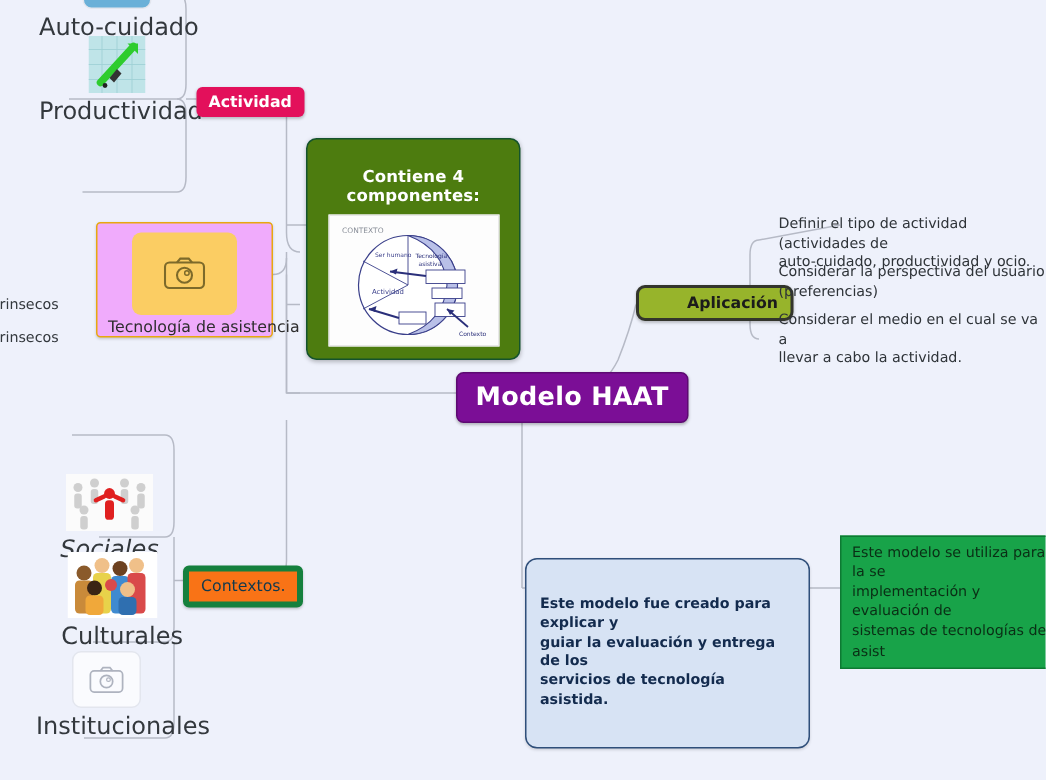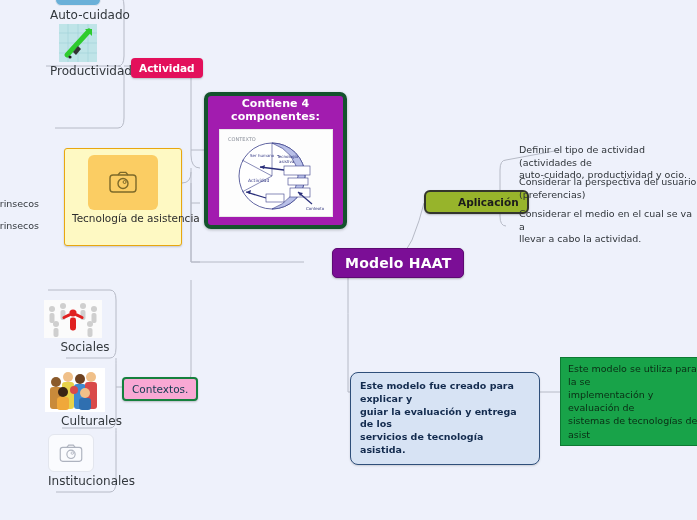--- a/index.html
+++ b/index.html
@@ -11,82 +11,81 @@
     position:relative;
   }
   #canvas{position:absolute;left:0;top:0;width:697px;height:520px;overflow:hidden;}
   svg.links{position:absolute;left:0;top:0;width:697px;height:520px;pointer-events:none;}
 
   .node{position:absolute;box-sizing:border-box;}
 
   
   .central{
     background:#7B0E96;border:1px solid #5d0a72;border-radius:5px;
-    color:#fff;font-weight:bold;font-size:14px;
+    color:#fff;font-weight:bold;font-size:17px;
     padding:6px 12px;letter-spacing:.2px;
     box-shadow:0 1px 2px rgba(0,0,0,.25);
     white-space:nowrap;
-    margin-left:28px;
   }
 
   
   .pill{
     border-radius:4px;font-size:10.5px;padding:4px 8px;white-space:nowrap;
     box-shadow:0 1px 2px rgba(0,0,0,.22);
   }
   .pill-actividad{background:#E3105B;color:#fff;font-weight:bold;}
   .pill-aplicacion{background:#97B42B;color:#1b1b1b;font-weight:bold;border:2px solid #33352c;border-radius:6px;}
-  .pill-contextos{background:#f9a8d4;color:#10394f;border:2px solid #15803d;font-weight:normal;}
+  .pill-contextos{background:#f97316;color:#10394f;border:4px solid #15803d;font-weight:normal;}
 
   
   .orange-box{
-    background:#a21caf;border:4px solid #14532d;border-radius:7px;
-    padding:0 8px 8px 8px;
+    background:#4d7c0f;border:1px solid #14532d;border-radius:7px;
+    padding:17px 8px 8px 8px;
     box-shadow:0 1px 3px rgba(0,0,0,.25);
   }
   .orange-box .obtitle{
     color:#fff;font-weight:bold;font-size:11px;text-align:center;
     margin:1px 0 6px 0;letter-spacing:.1px;
   }
   .haat-img{
     width:112px;height:86px;background:#fdfdfd;border:1px solid #e8e8e8;
     margin:0 auto;position:relative;overflow:hidden;
   }
 
   .tec-box{
-    background:#fef9c3;border:1px solid #e8a70f;border-radius:3px;
-    padding:6px 7px 21px 7px;text-align:center;
+    background:#f0abfc;border:1px solid #e8a70f;border-radius:3px;
+    padding:6px 7px 0 7px;text-align:center;
     box-shadow:0 1px 2px rgba(0,0,0,.18);
   }
   .tec-ph{
     width:70px;height:55px;margin:0 auto 2px auto;
     background:#fbcd63;border-radius:6px;
     display:flex;align-items:center;justify-content:center;
   }
   .tec-label{font-size:10.5px;color:#2d2d2d;white-space:nowrap;}
 
   
   .leaf{text-align:center;}
-  .leaf .cap{font-size:12px;color:#33383d;margin-top:2px;white-space:nowrap;margin-left:24px;}
+  .leaf .cap{font-size:16px;color:#33383d;margin-top:2px;white-space:nowrap;}
   .thumb{display:block;margin:0 auto;}
 
   .ph-box{
     background:#fafbfe;border:1px solid #e3e6ee;border-radius:6px;
     display:flex;align-items:center;justify-content:center;
   }
 
   
   .note{
     font-size:9.5px;color:#2e3338;line-height:1.32;white-space:pre-line;
   }
 
   
   .blue-note{
     background:#D7E3F4;border:1.5px solid #2f4f7a;border-radius:8px;
-    padding:7px 9px;font-size:9.5px;font-weight:bold;color:#132b4e;
+    padding:24px 9px;font-size:9.5px;font-weight:bold;color:#132b4e;
     line-height:1.35;white-space:pre-line;
     box-shadow:0 1px 2px rgba(0,0,0,.15);
   }
   
   .green-note{
     background:#18A349;border:1px solid #0d7a33;
     padding:4px 7px;font-size:9.5px;color:#0a2e15;line-height:1.38;
     white-space:pre-line;
   }
 
@@ -174,21 +173,21 @@
         <circle cx="15.6" cy="11" r="1.5" fill="none" stroke="#7d6a2a" stroke-width="1"></circle>
       </svg>
     </div>
     <div class="tec-label">Tecnología de asistencia</div>
   </div>
 
   <div class="node cut-label" style="left:-4px;top:198px;">trinsecos</div>
   <div class="node cut-label" style="left:-4px;top:220px;">trinsecos</div>
 
 
-  <div class="node leaf" style="left:28px;top:300px;width:90px;">
+  <div class="node leaf" style="left:28px;top:316px;width:90px;font-style:italic;">
     <svg class="thumb" width="58" height="38" viewBox="0 0 58 38">
       <rect x="0" y="0" width="58" height="38" fill="#fbfbfb"></rect>
       <g fill="#cfcfcf">
         <g>
             <circle cx="8" cy="9" r="3"></circle>
             <rect x="5.5" y="13" width="5" height="10" rx="2"></rect>
           </g>
         <g>
             <circle cx="19" cy="6" r="3"></circle>
             <rect x="16.5" y="10" width="5" height="10" rx="2"></rect>

